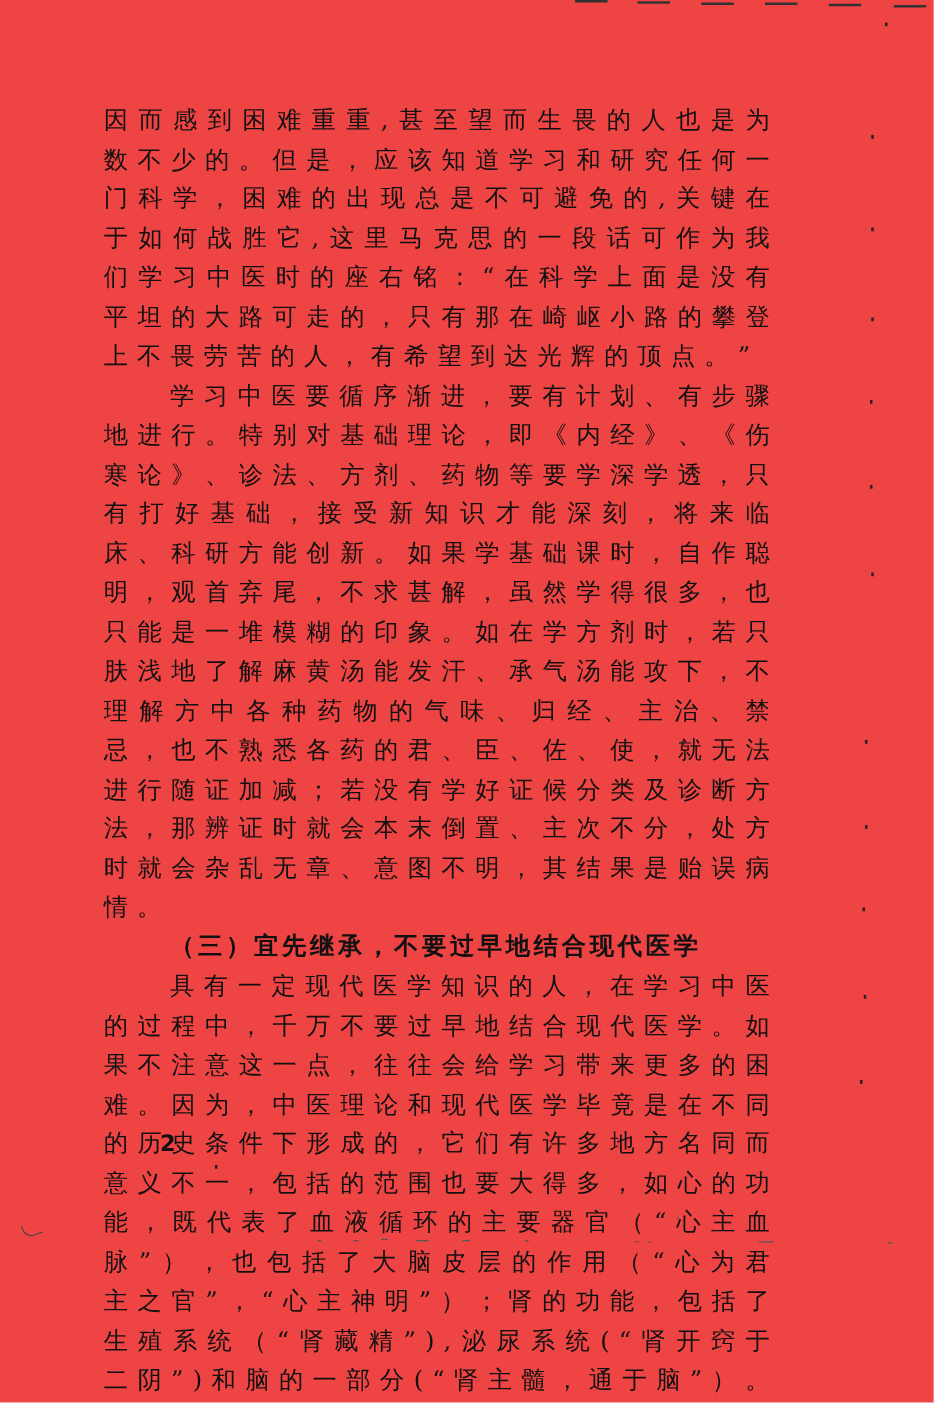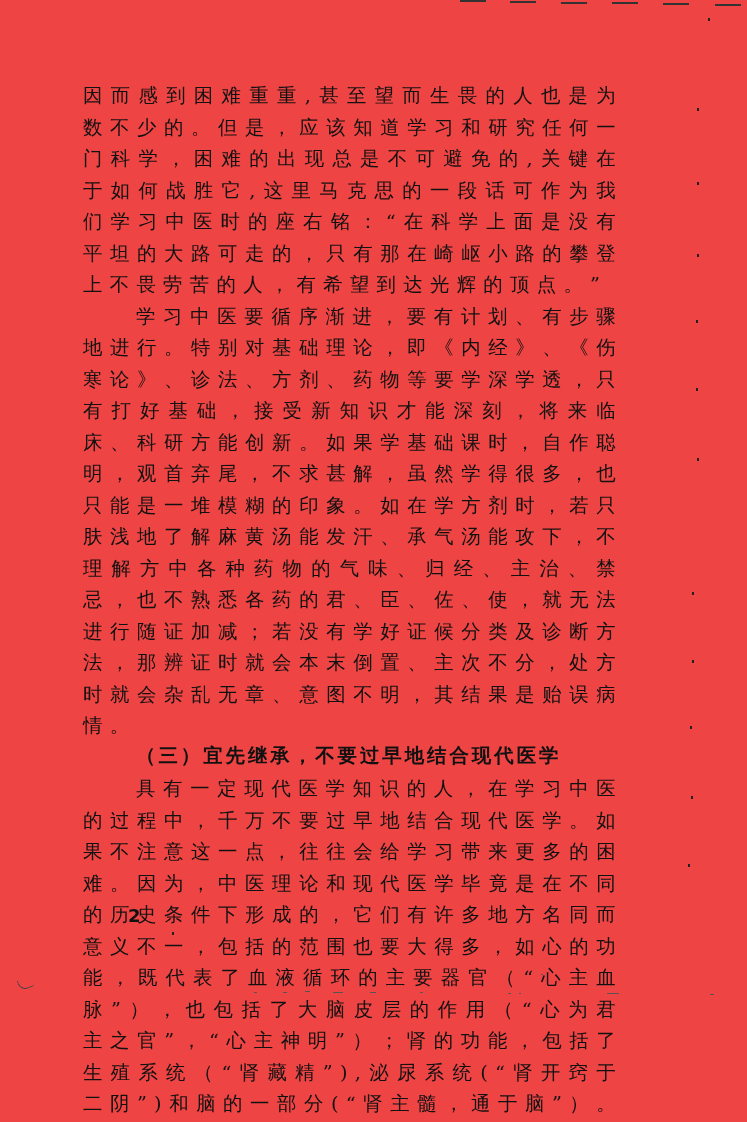--- a/index.html
+++ b/index.html
@@ -49,21 +49,21 @@
   .para {
     margin: 0;
     text-indent: 0;
   }
   .para.indent {
     text-indent: 53px;
   }
   .heading {
     margin: 0;
     padding-left: 53px;
-    font-family: Liberation Mono, monospace;
+    font-family: Liberation Serif, serif;
     font-weight: bold;
     letter-spacing: 3px;
   }
   .page-number {
     position: absolute;
     left: 128px;
     top: 905px;
     font-family: "DejaVu Sans", "Liberation Sans", sans-serif;
     font-weight: bold;
     font-size: 18px;

